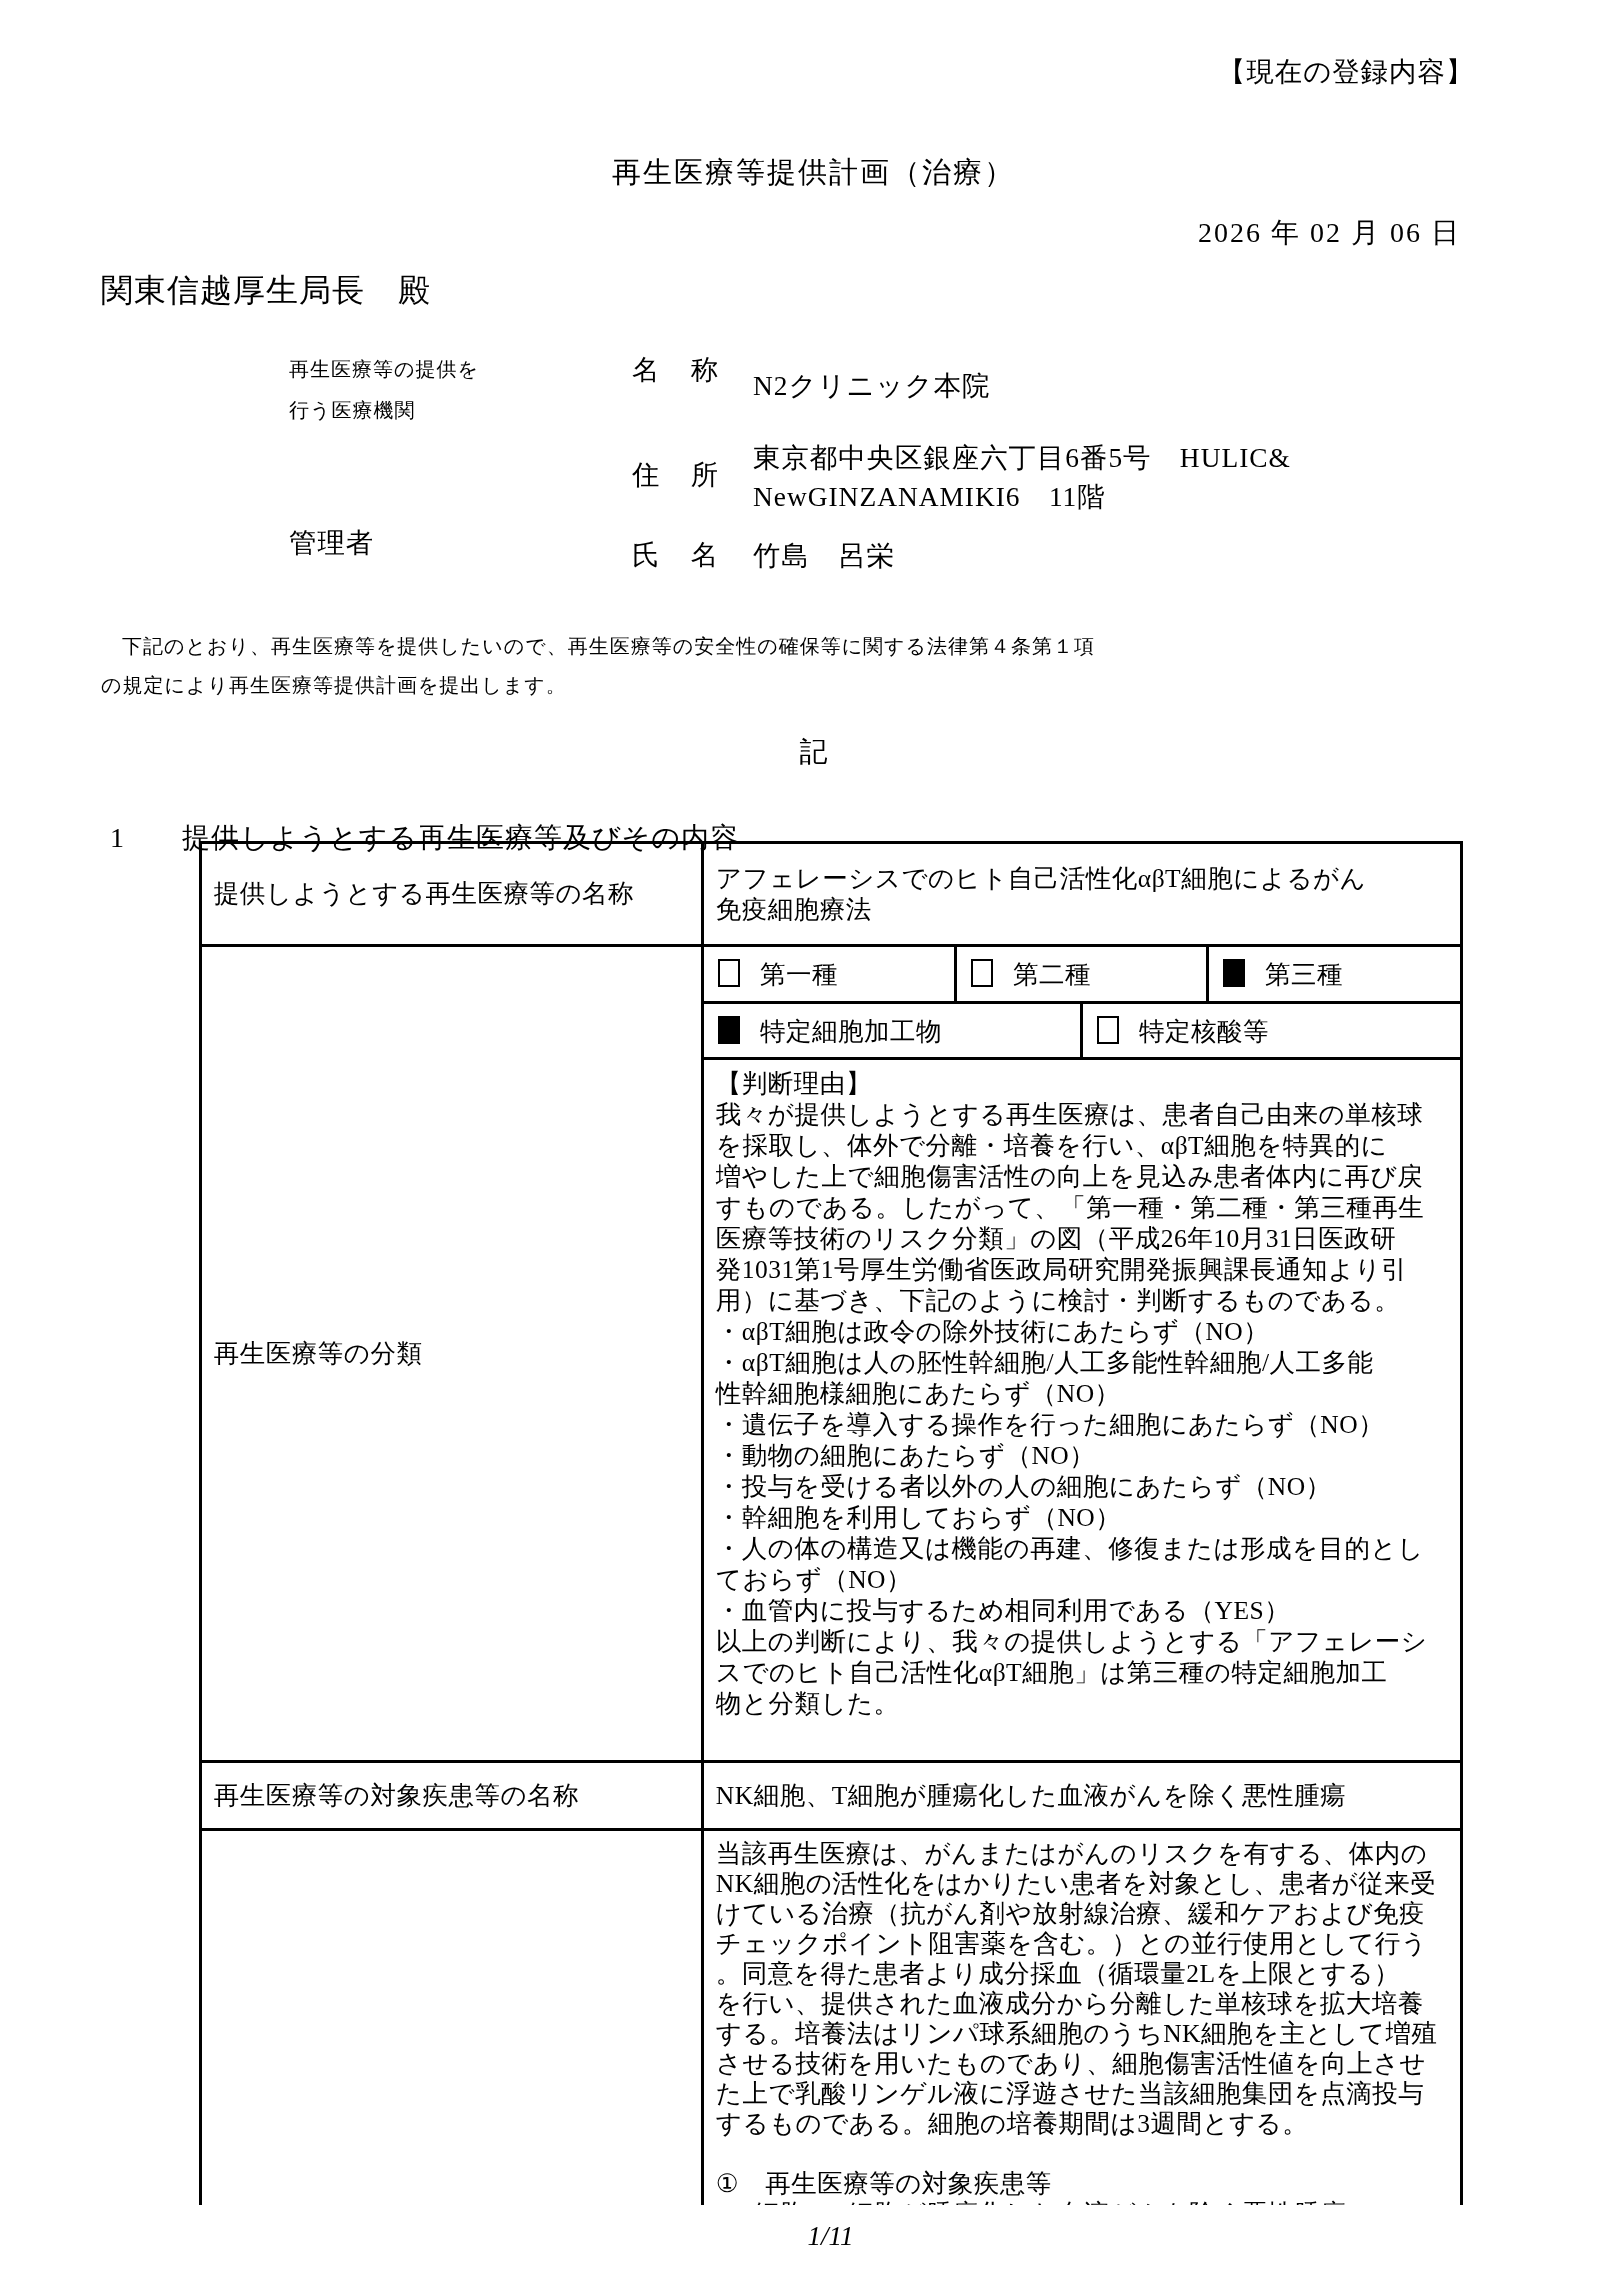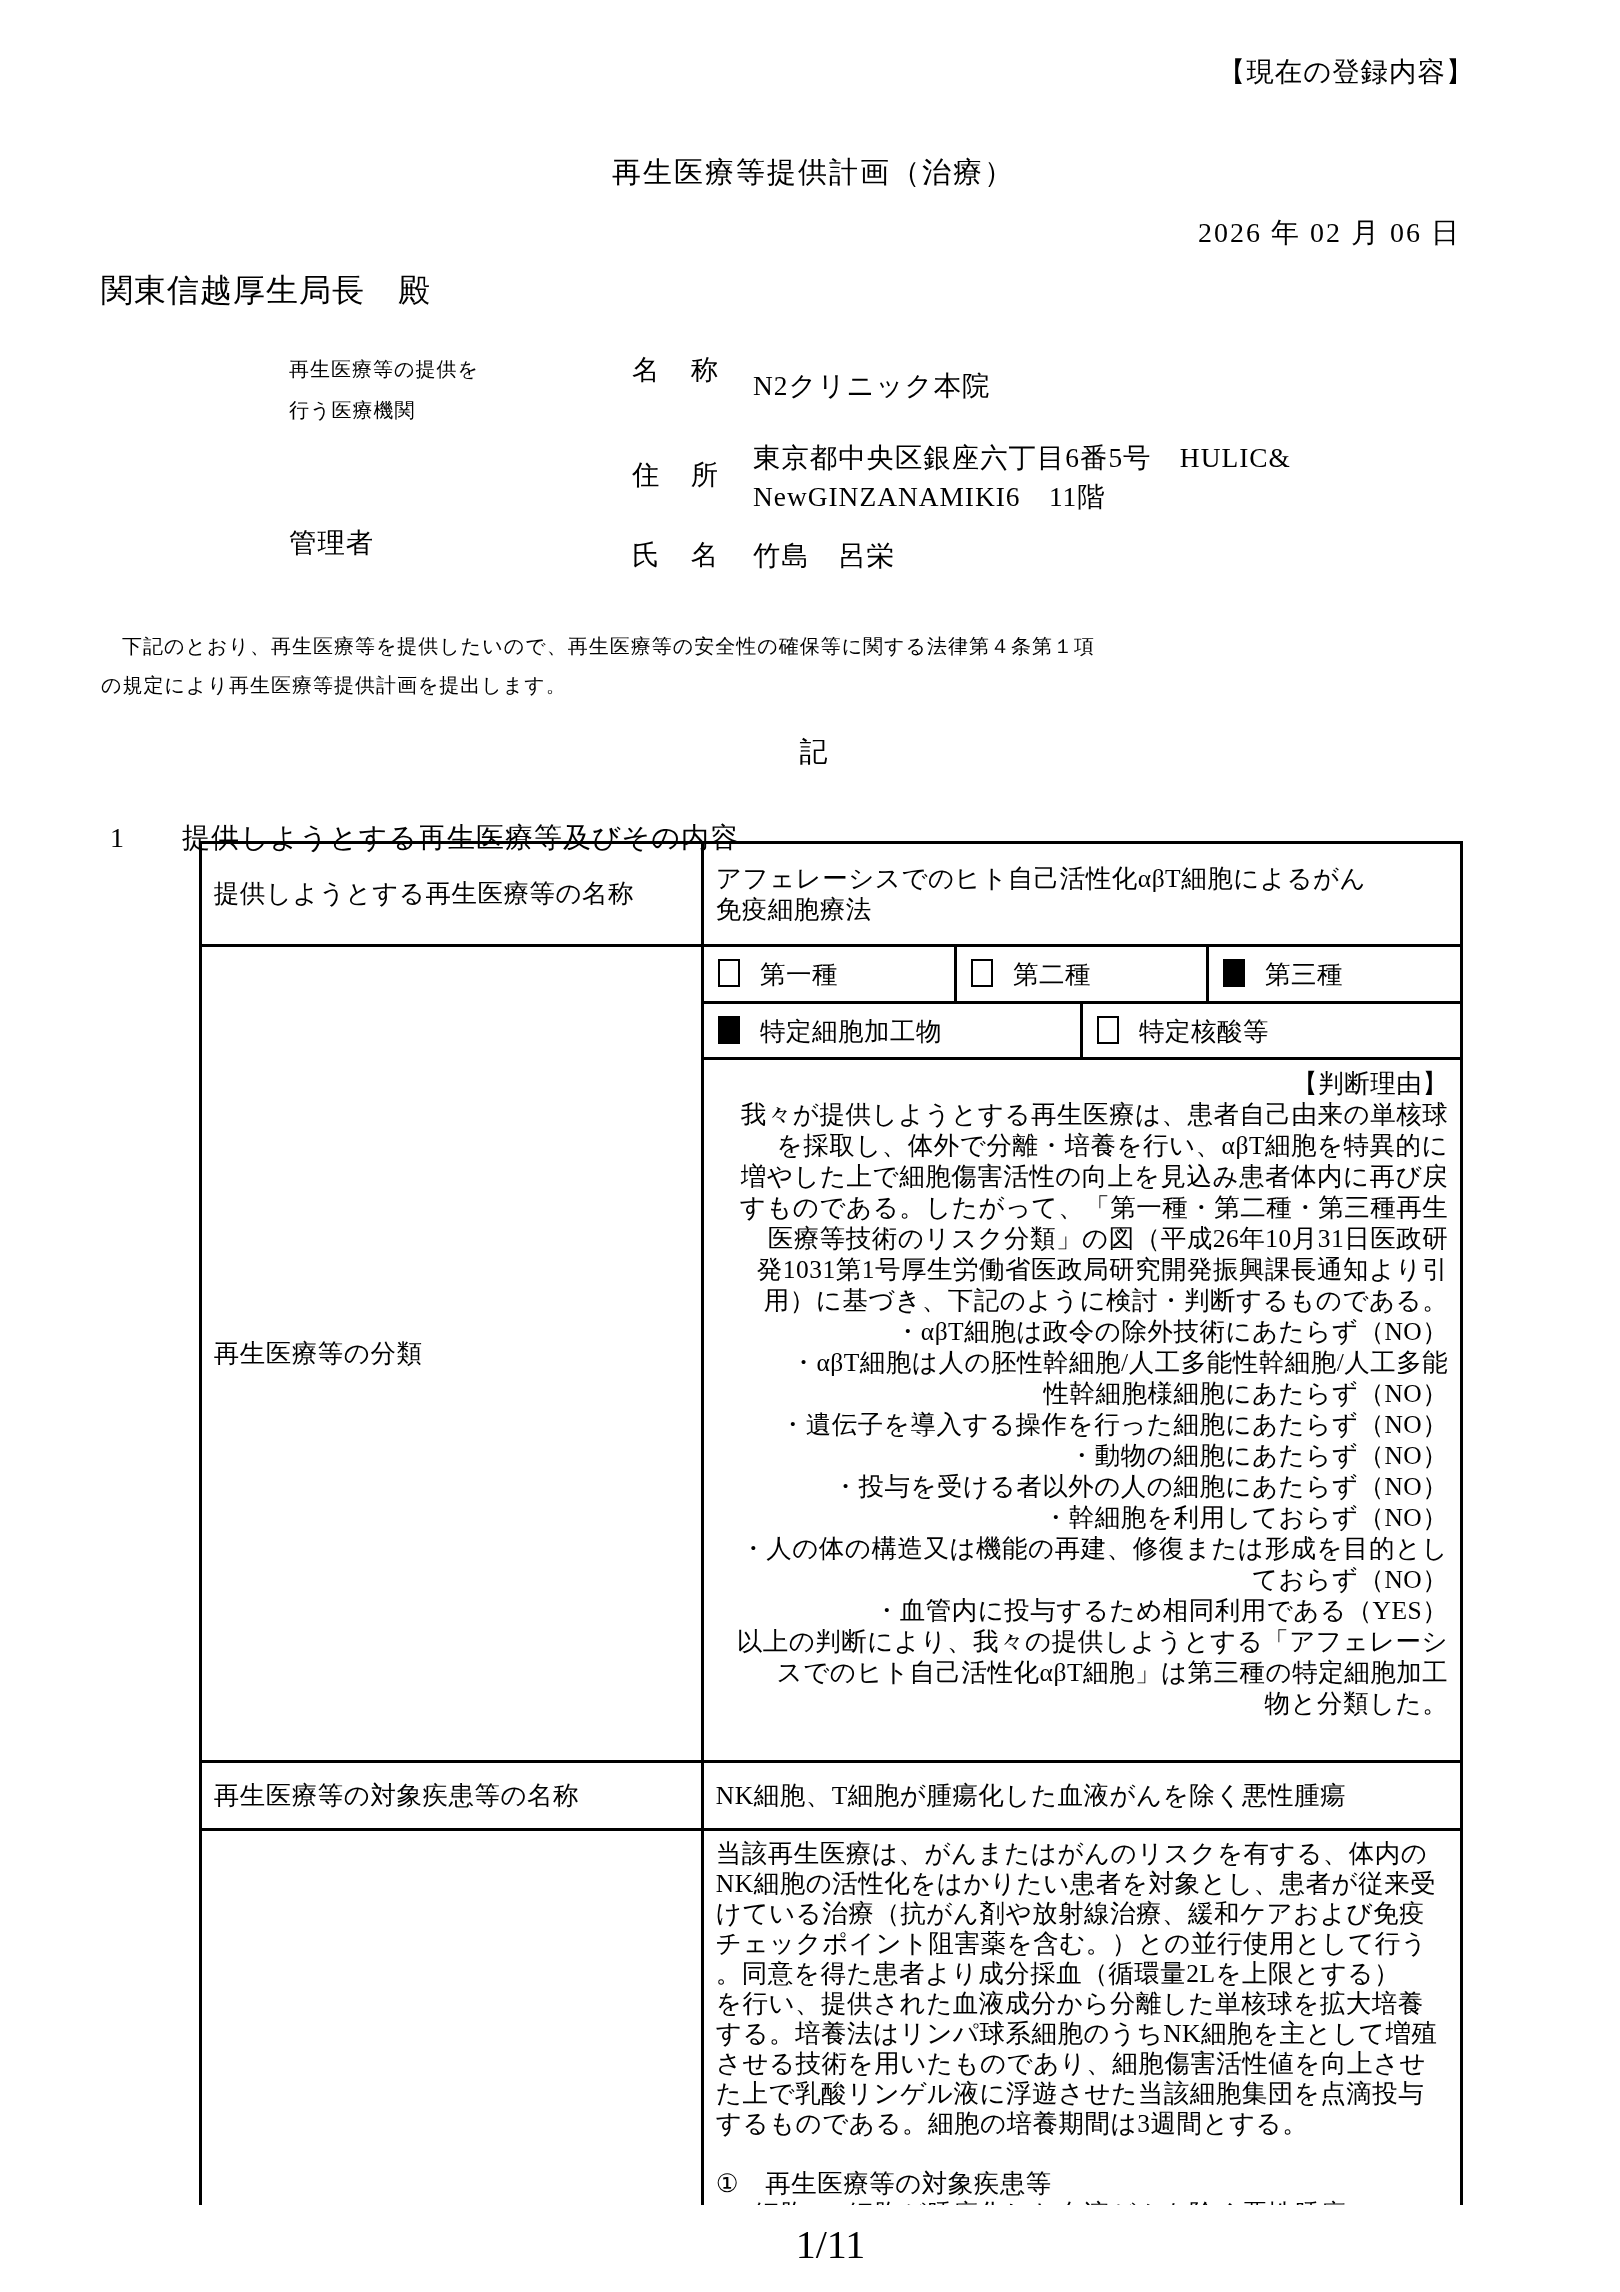--- a/index.html
+++ b/index.html
@@ -39,33 +39,33 @@
   td {
     border:3.9px solid #000;
     font-size:25.5px; line-height:31px; letter-spacing:0.5px;
     vertical-align:top; padding:5.9px 11.8px;
     overflow:hidden;
   }
   table, tr:last-child td { border-bottom:none; }
   .v-mid { vertical-align:middle; }
   .row-name td      { height:88px; }
   .row-class td     { height:46px; }
-  .row-judgement td { height:686px; padding-top:7.8px;text-align:right; }
+  .row-judgement td { height:686px; padding-top:7.8px; }
   .row-disease td   { height:53px; }
   .row-desc td      { height:549px; line-height:30px; padding-top:7.8px; }
 
   .cb-cell { vertical-align:middle; padding:3.9px 11.8px;margin-top:20px; }
   .cb {
     display:inline-block; width:18.6px; height:23.5px;
     border:2.9px solid #000; vertical-align:middle; margin:-3.9px 19.6px 0 2px;
   }
   .cb.checked { background:#000; border-color:#000; }
   .cb-label { display:inline-block; vertical-align:middle; }
 
-  .page-number { top:2221px; left:199px; width:1263px; text-align:center; font-size:40px; }
+  .page-number { top:2221px; left:199px; width:1263px; text-align:center; font-size:27px;font-style:italic; }
 </style>
 </head>
 <body>
 
 <div>
 
   <div class="abs tag">【現在の登録内容】</div>
   <div class="abs title">再生医療等提供計画（治療）</div>
   <div class="abs date">2026 年 02 月 06 日</div>
   <div class="abs addressee">関東信越厚生局長　殿</div>

